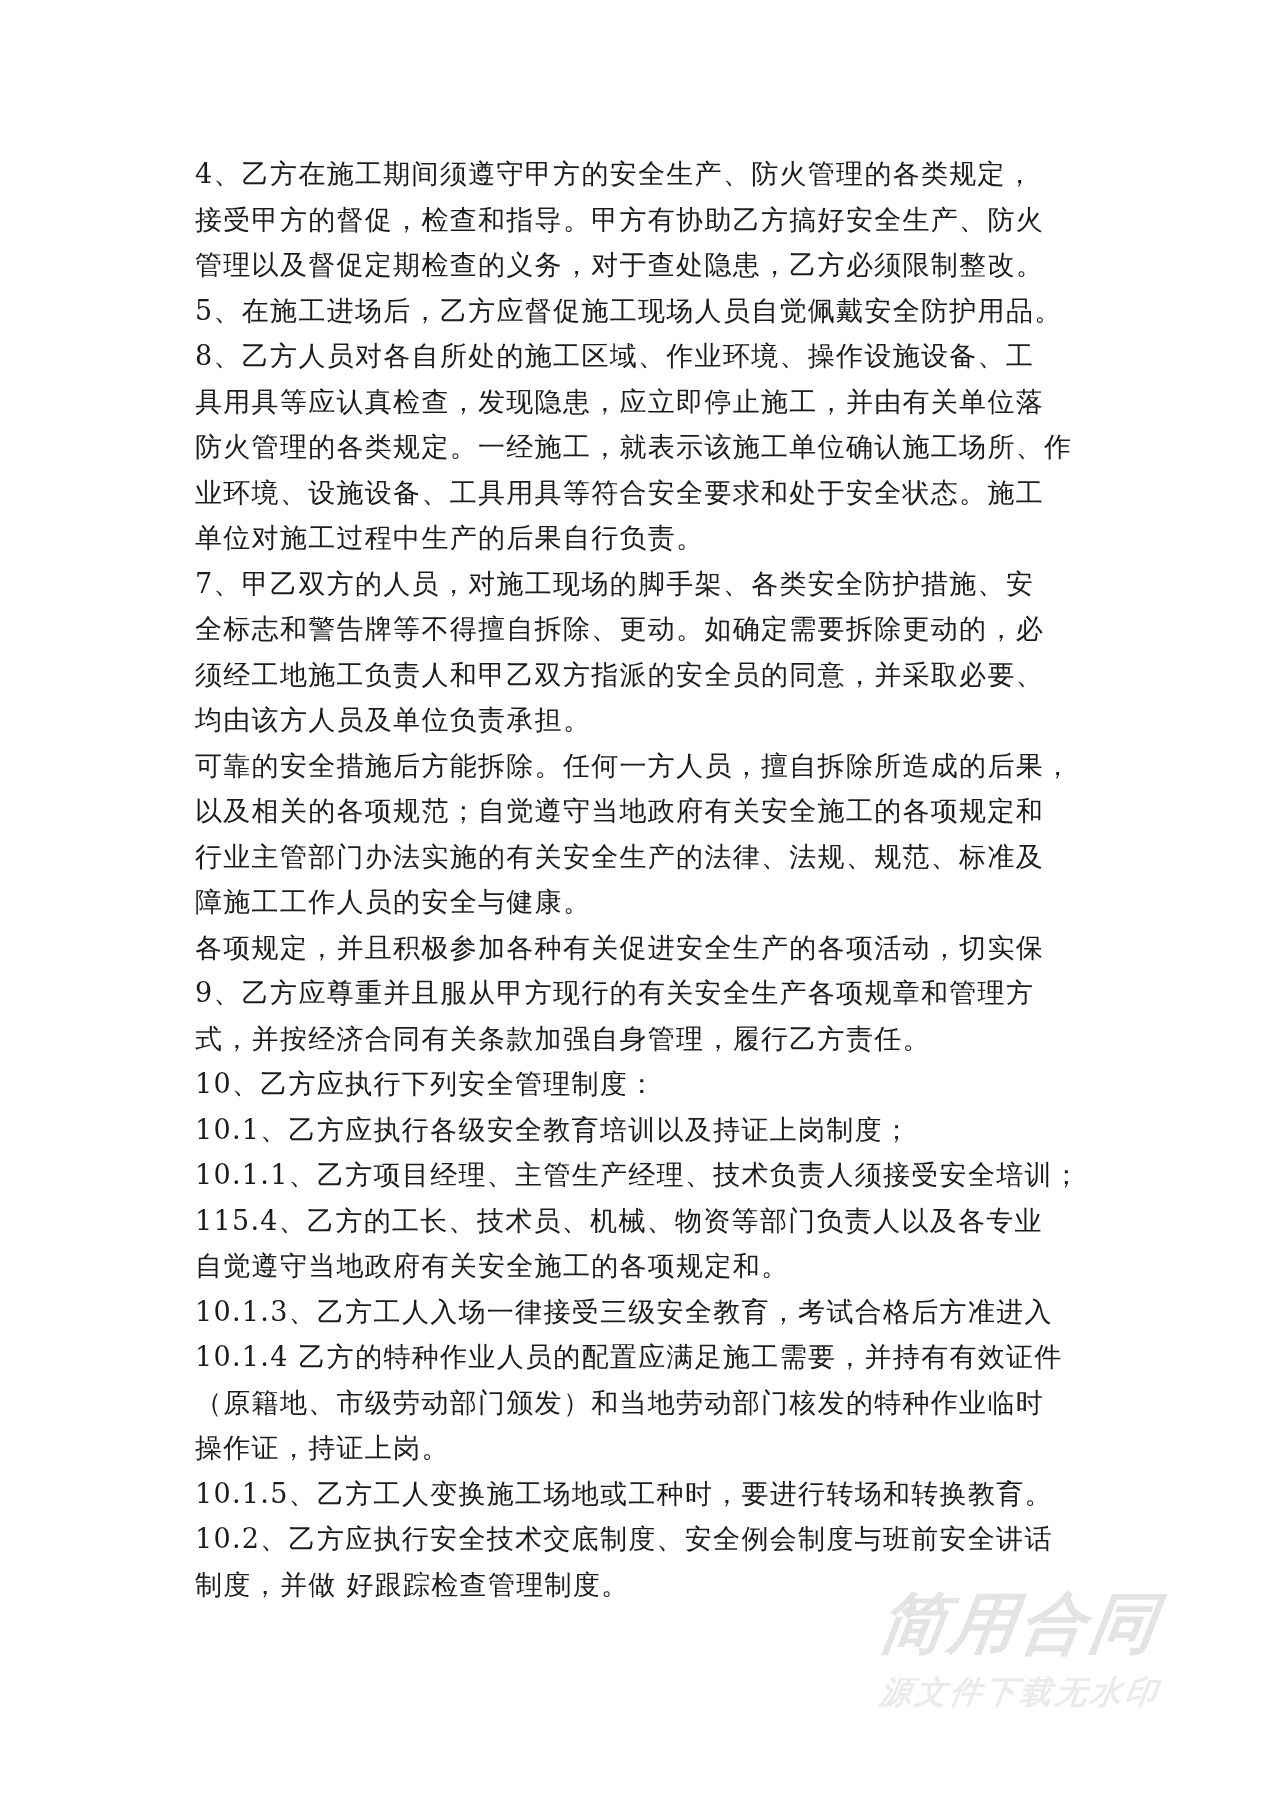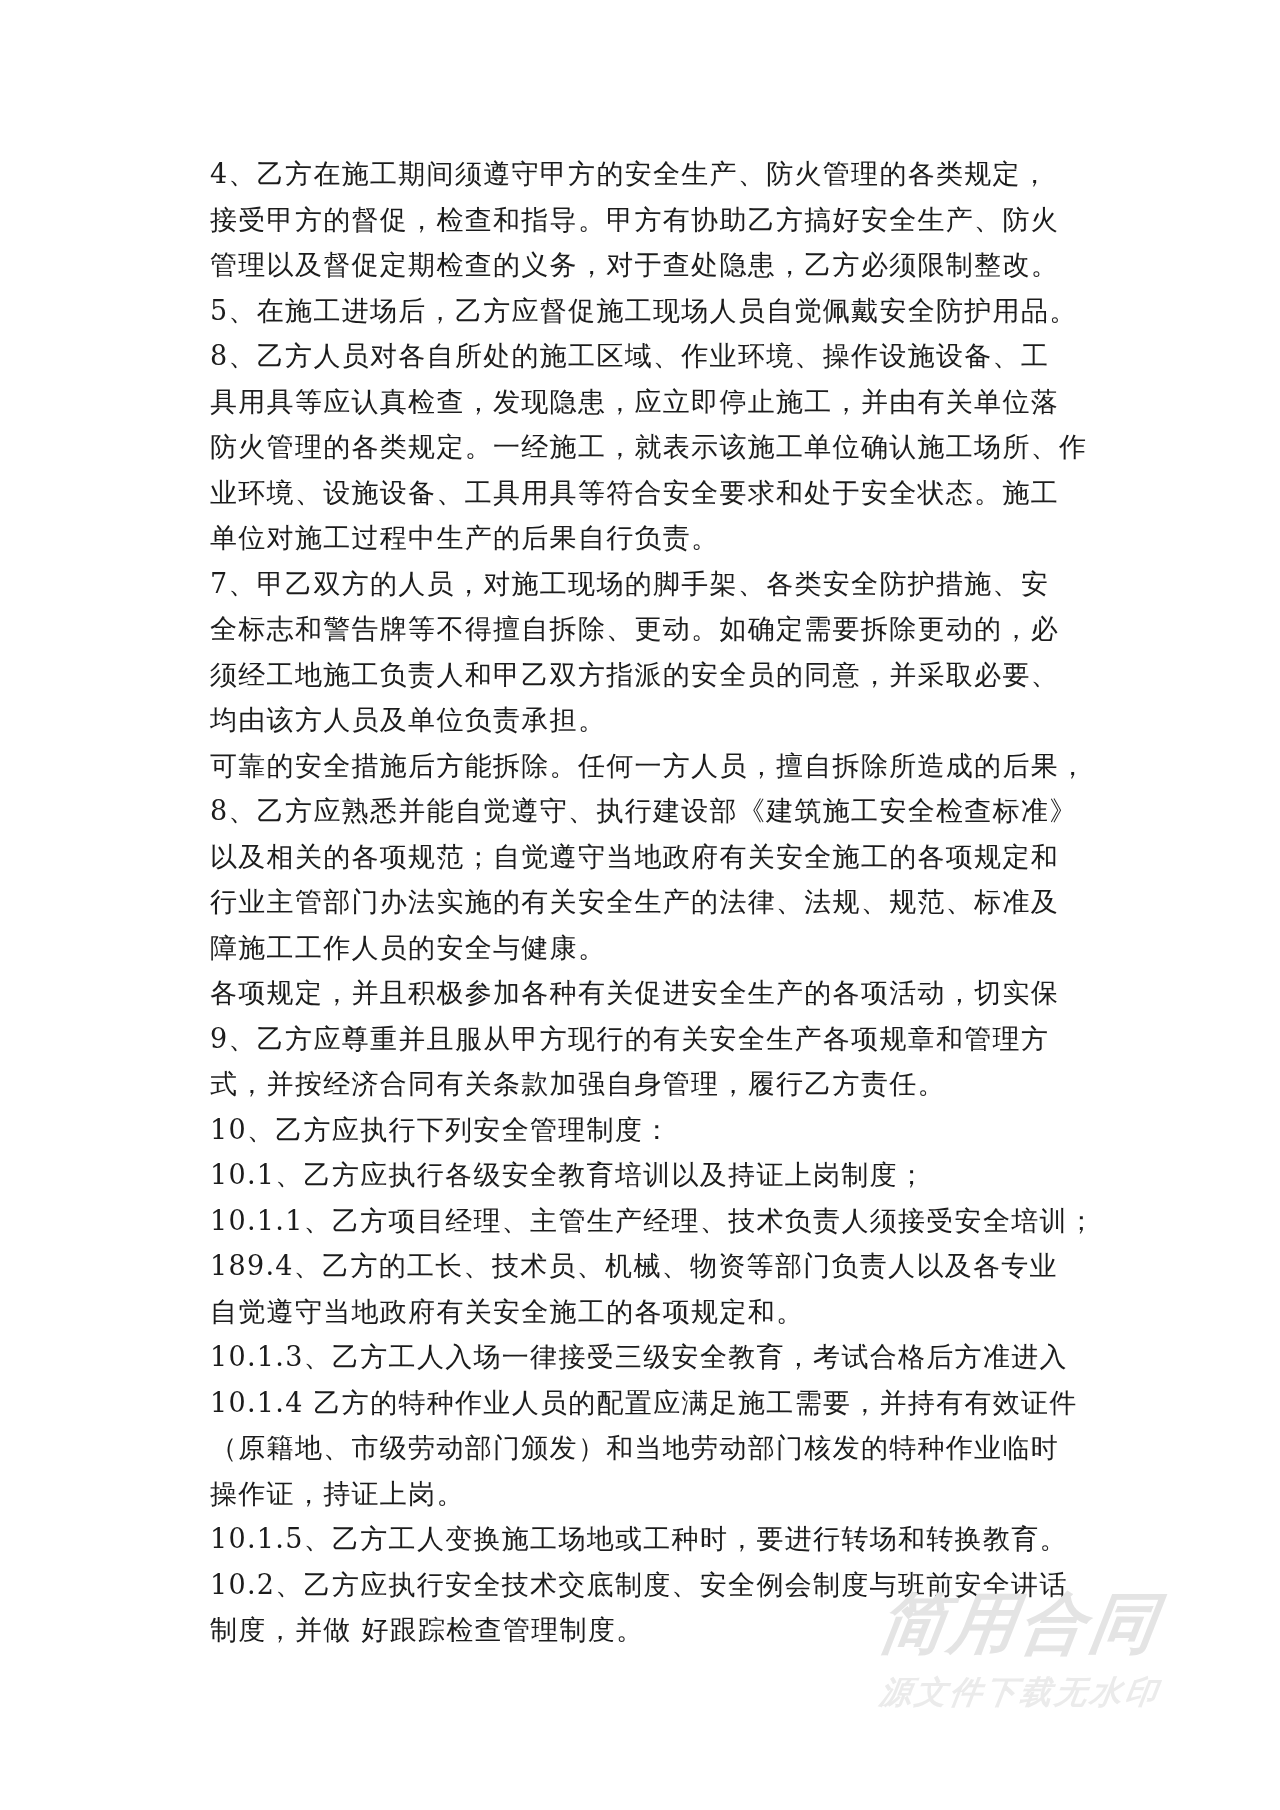--- a/index.html
+++ b/index.html
@@ -18,21 +18,21 @@
     .page {
       position: absolute;
       left: 0;
       top: 0;
       width: 1280px;
       height: 1810px;
       background: #ffffff;
     }
     .doc-body {
       position: absolute;
-      left: 210px;
+      left: 195px;
       top: 151px;
       width: 892px;
     }
     .line {
       height: 45.5px;
       line-height: 45.5px;
       font-size: 27px;
       letter-spacing: 1.3px;
       white-space: nowrap;
       overflow: visible;
@@ -83,31 +83,30 @@
     <div class="line">8、乙方人员对各自所处的施工区域、作业环境、操作设施设备、工</div>
     <div class="line">具用具等应认真检查，发现隐患，应立即停止施工，并由有关单位落</div>
     <div class="line">防火管理的各类规定。一经施工，就表示该施工单位确认施工场所、作</div>
     <div class="line">业环境、设施设备、工具用具等符合安全要求和处于安全状态。施工</div>
     <div class="line">单位对施工过程中生产的后果自行负责。</div>
     <div class="line">7、甲乙双方的人员，对施工现场的脚手架、各类安全防护措施、安</div>
     <div class="line">全标志和警告牌等不得擅自拆除、更动。如确定需要拆除更动的，必</div>
     <div class="line">须经工地施工负责人和甲乙双方指派的安全员的同意，并采取必要、</div>
     <div class="line">均由该方人员及单位负责承担。</div>
     <div class="line">可靠的安全措施后方能拆除。任何一方人员，擅自拆除所造成的后果，</div>
-    <div class="line">8、乙方应熟悉并能自觉遵守、执行建设部《建筑施工安全检查标准》</div>
     <div class="line">以及相关的各项规范；自觉遵守当地政府有关安全施工的各项规定和</div>
     <div class="line">行业主管部门办法实施的有关安全生产的法律、法规、规范、标准及</div>
     <div class="line">障施工工作人员的安全与健康。</div>
     <div class="line">各项规定，并且积极参加各种有关促进安全生产的各项活动，切实保</div>
     <div class="line">9、乙方应尊重并且服从甲方现行的有关安全生产各项规章和管理方</div>
     <div class="line">式，并按经济合同有关条款加强自身管理，履行乙方责任。</div>
     <div class="line">10、乙方应执行下列安全管理制度：</div>
     <div class="line">10.1、乙方应执行各级安全教育培训以及持证上岗制度；</div>
     <div class="line">10.1.1、乙方项目经理、主管生产经理、技术负责人须接受安全培训；</div>
-    <div class="line">189.4、乙方的工长、技术员、机械、物资等部门负责人以及各专业</div>
+    <div class="line">115.4、乙方的工长、技术员、机械、物资等部门负责人以及各专业</div>
     <div class="line">自觉遵守当地政府有关安全施工的各项规定和。</div>
     <div class="line">10.1.3、乙方工人入场一律接受三级安全教育，考试合格后方准进入</div>
     <div class="line">10.1.4 乙方的特种作业人员的配置应满足施工需要，并持有有效证件</div>
     <div class="line">（原籍地、市级劳动部门颁发）和当地劳动部门核发的特种作业临时</div>
     <div class="line">操作证，持证上岗。</div>
     <div class="line">10.1.5、乙方工人变换施工场地或工种时，要进行转场和转换教育。</div>
     <div class="line">10.2、乙方应执行安全技术交底制度、安全例会制度与班前安全讲话</div>
     <div class="line">制度，并做 好跟踪检查管理制度。</div>
   </div>
 

